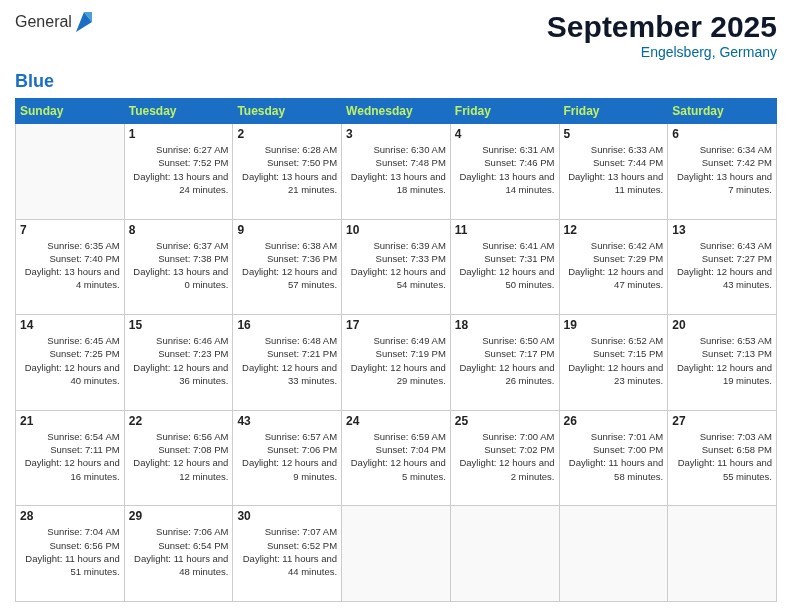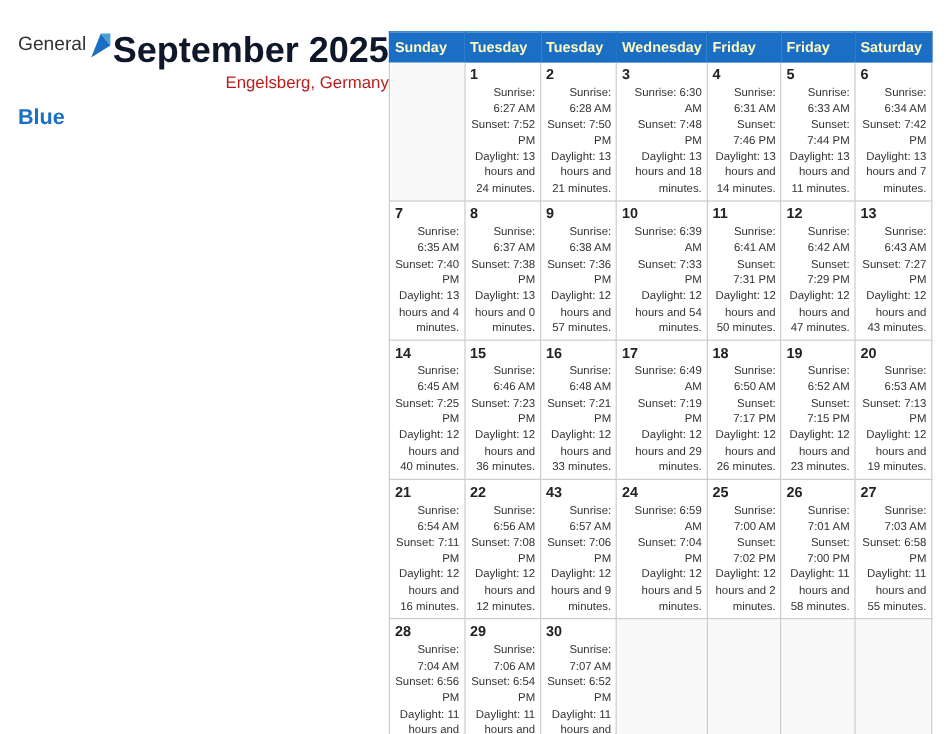--- a/index.html
+++ b/index.html
@@ -6,23 +6,23 @@
     body {
       width: 792px;
       height: 612px;
       font-family: Arial, sans-serif;
       background: #fff;
       overflow: hidden;
     }
     .page {
       width: 792px;
       height: 612px;
-      padding: 26px 15px;
+      padding: 10px 15px;
       display: flex;
-      flex-direction: row;
+      flex-direction: column;
     }
     .header {
       display: flex;
       justify-content: space-between;
       align-items: flex-start;
       margin-bottom: 6px;
     }
     .logo {
       display: flex;
       align-items: center;
@@ -38,31 +38,31 @@
     .title-block {
       text-align: right;
     }
     .month-title {
       font-size: 30px;
       font-weight: bold;
       color: #0f172a;
     }
     .location {
       font-size: 14px;
-      color: #b91c1c;
+      color: #0369a1;
     }
     .calendar {
       width: 100%;
       border-collapse: collapse;
       flex: 1;
       font-size: 10px;
     }
     .calendar th {
       background: #1a6fc4;
-      color: #fef9c3;
+      color: #bef264;
       padding: 5px 4px;
       text-align: left;
       font-size: 12px;
       font-weight: bold;
       border: 1px solid #1a6fc4;
     }
     .calendar td {
       border: 1px solid #ccc;
       vertical-align: top;
       padding: 3px 4px;

